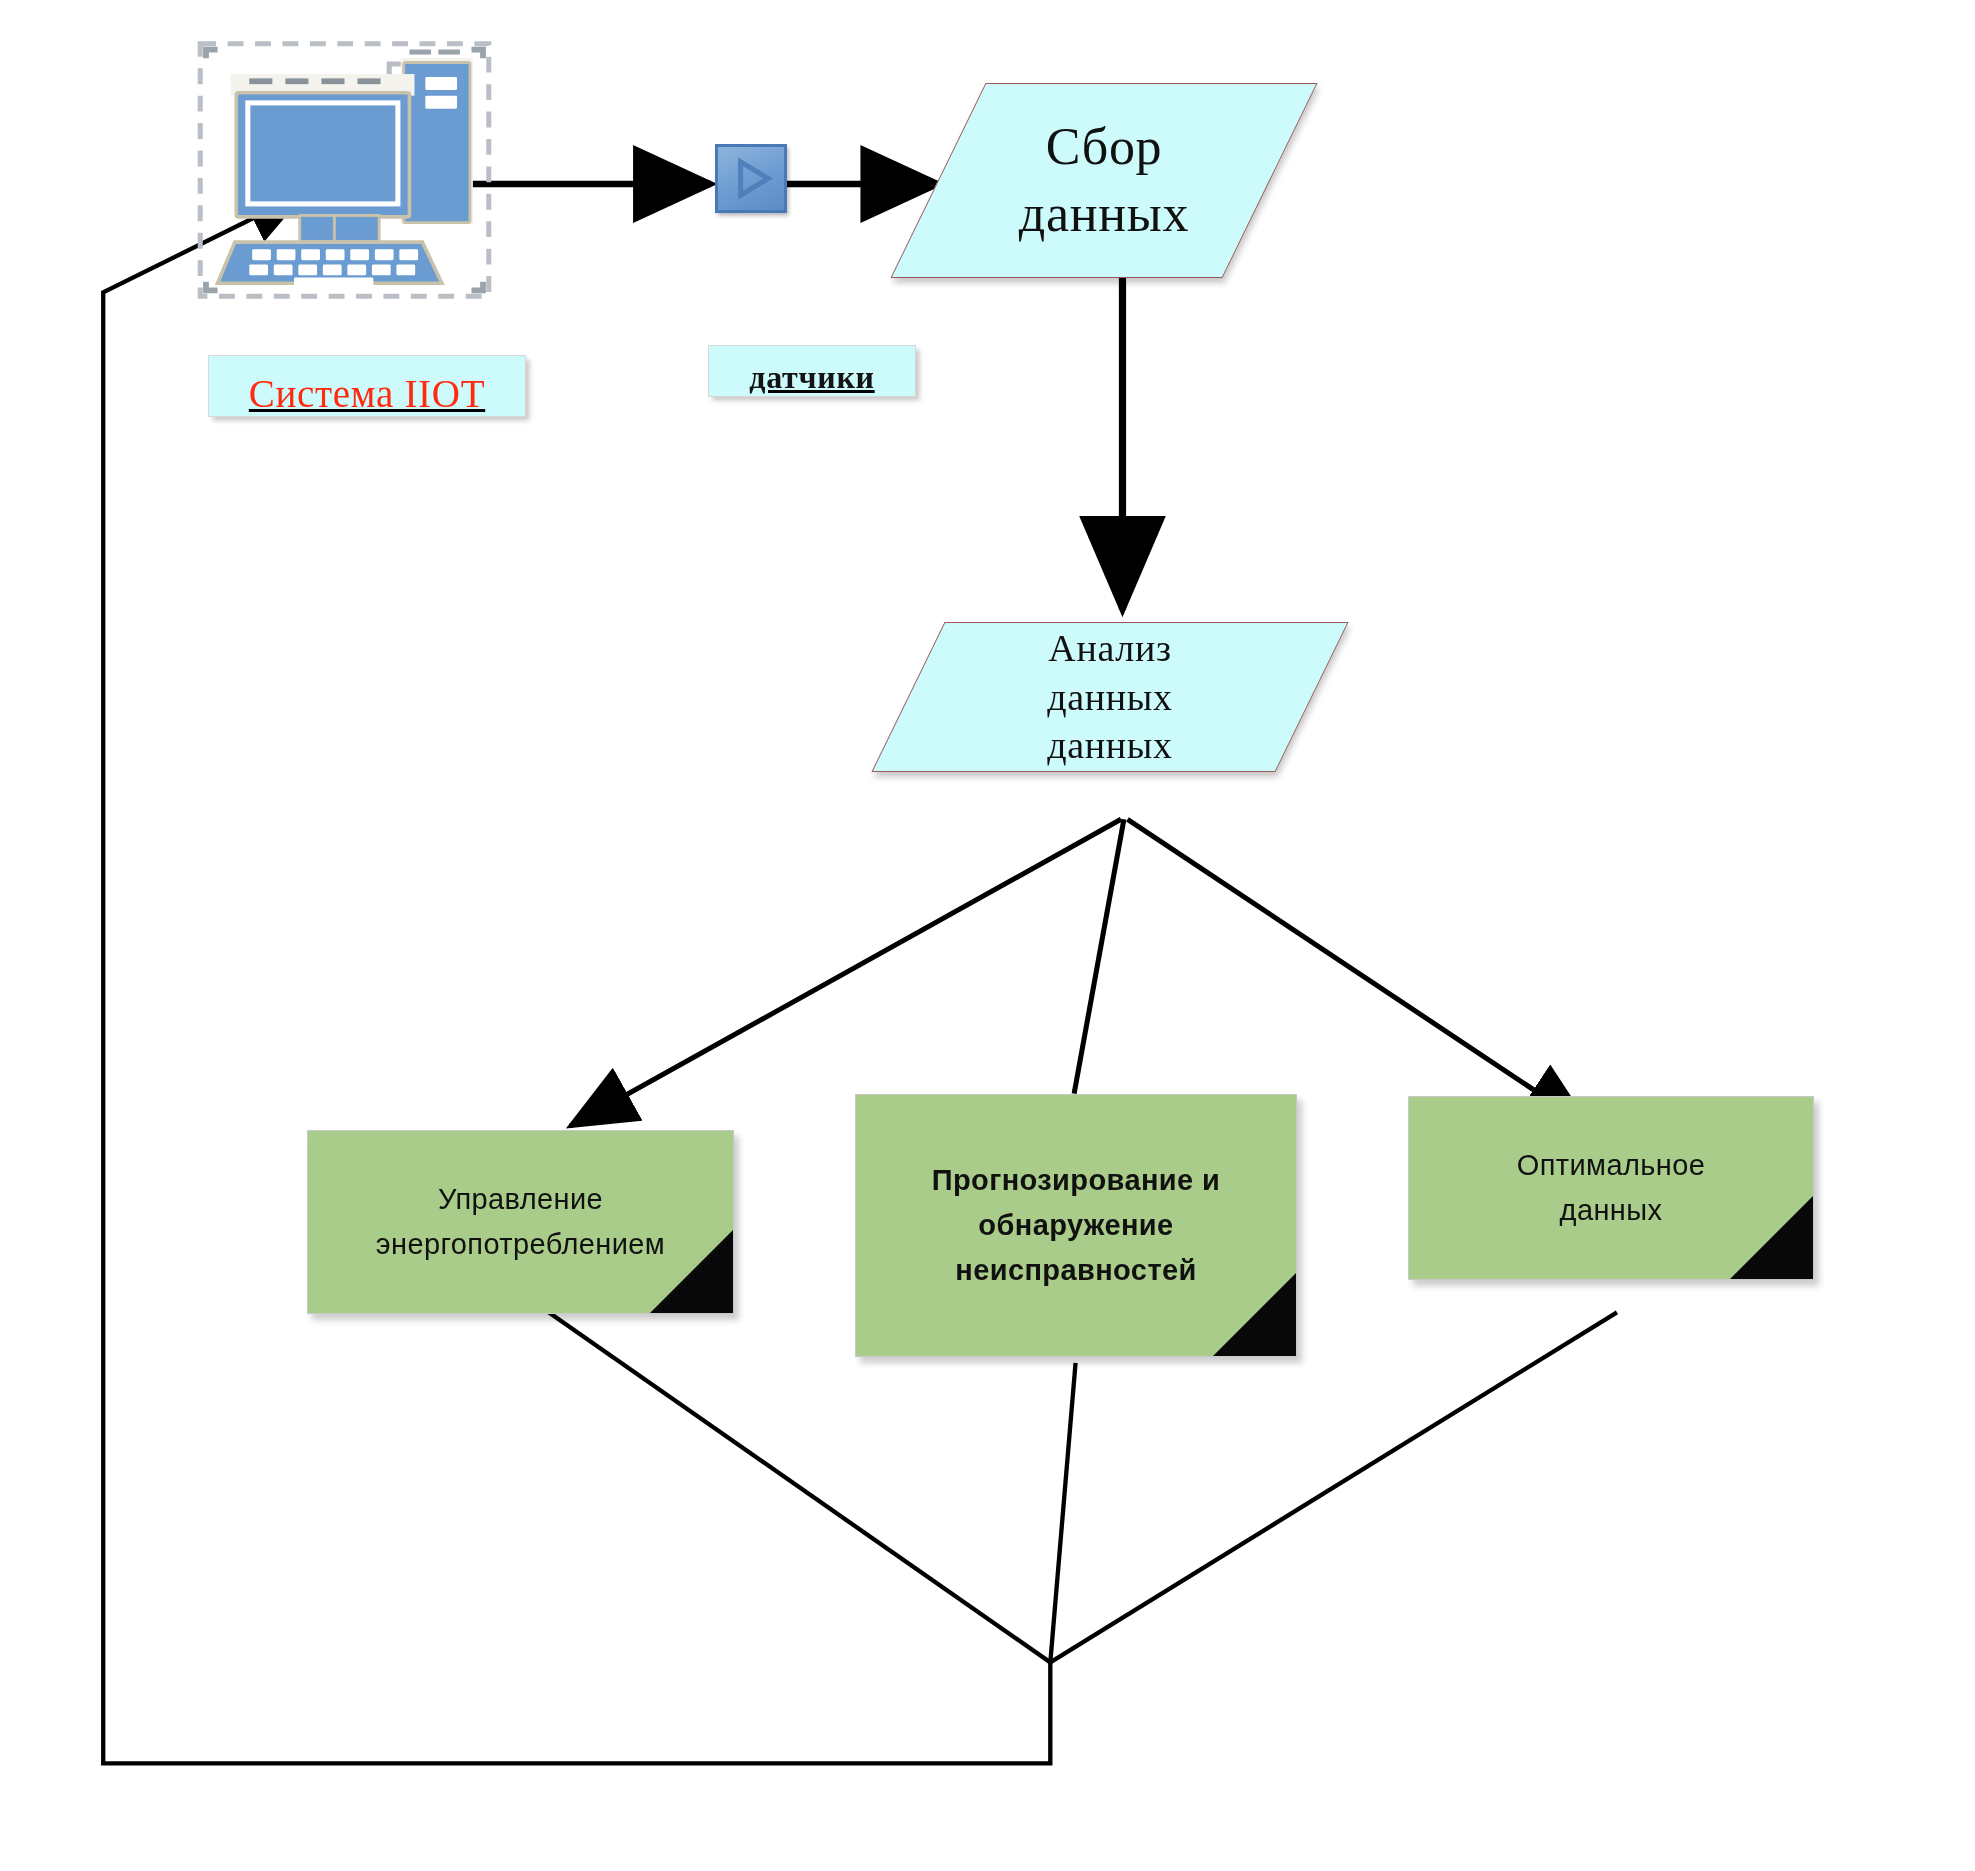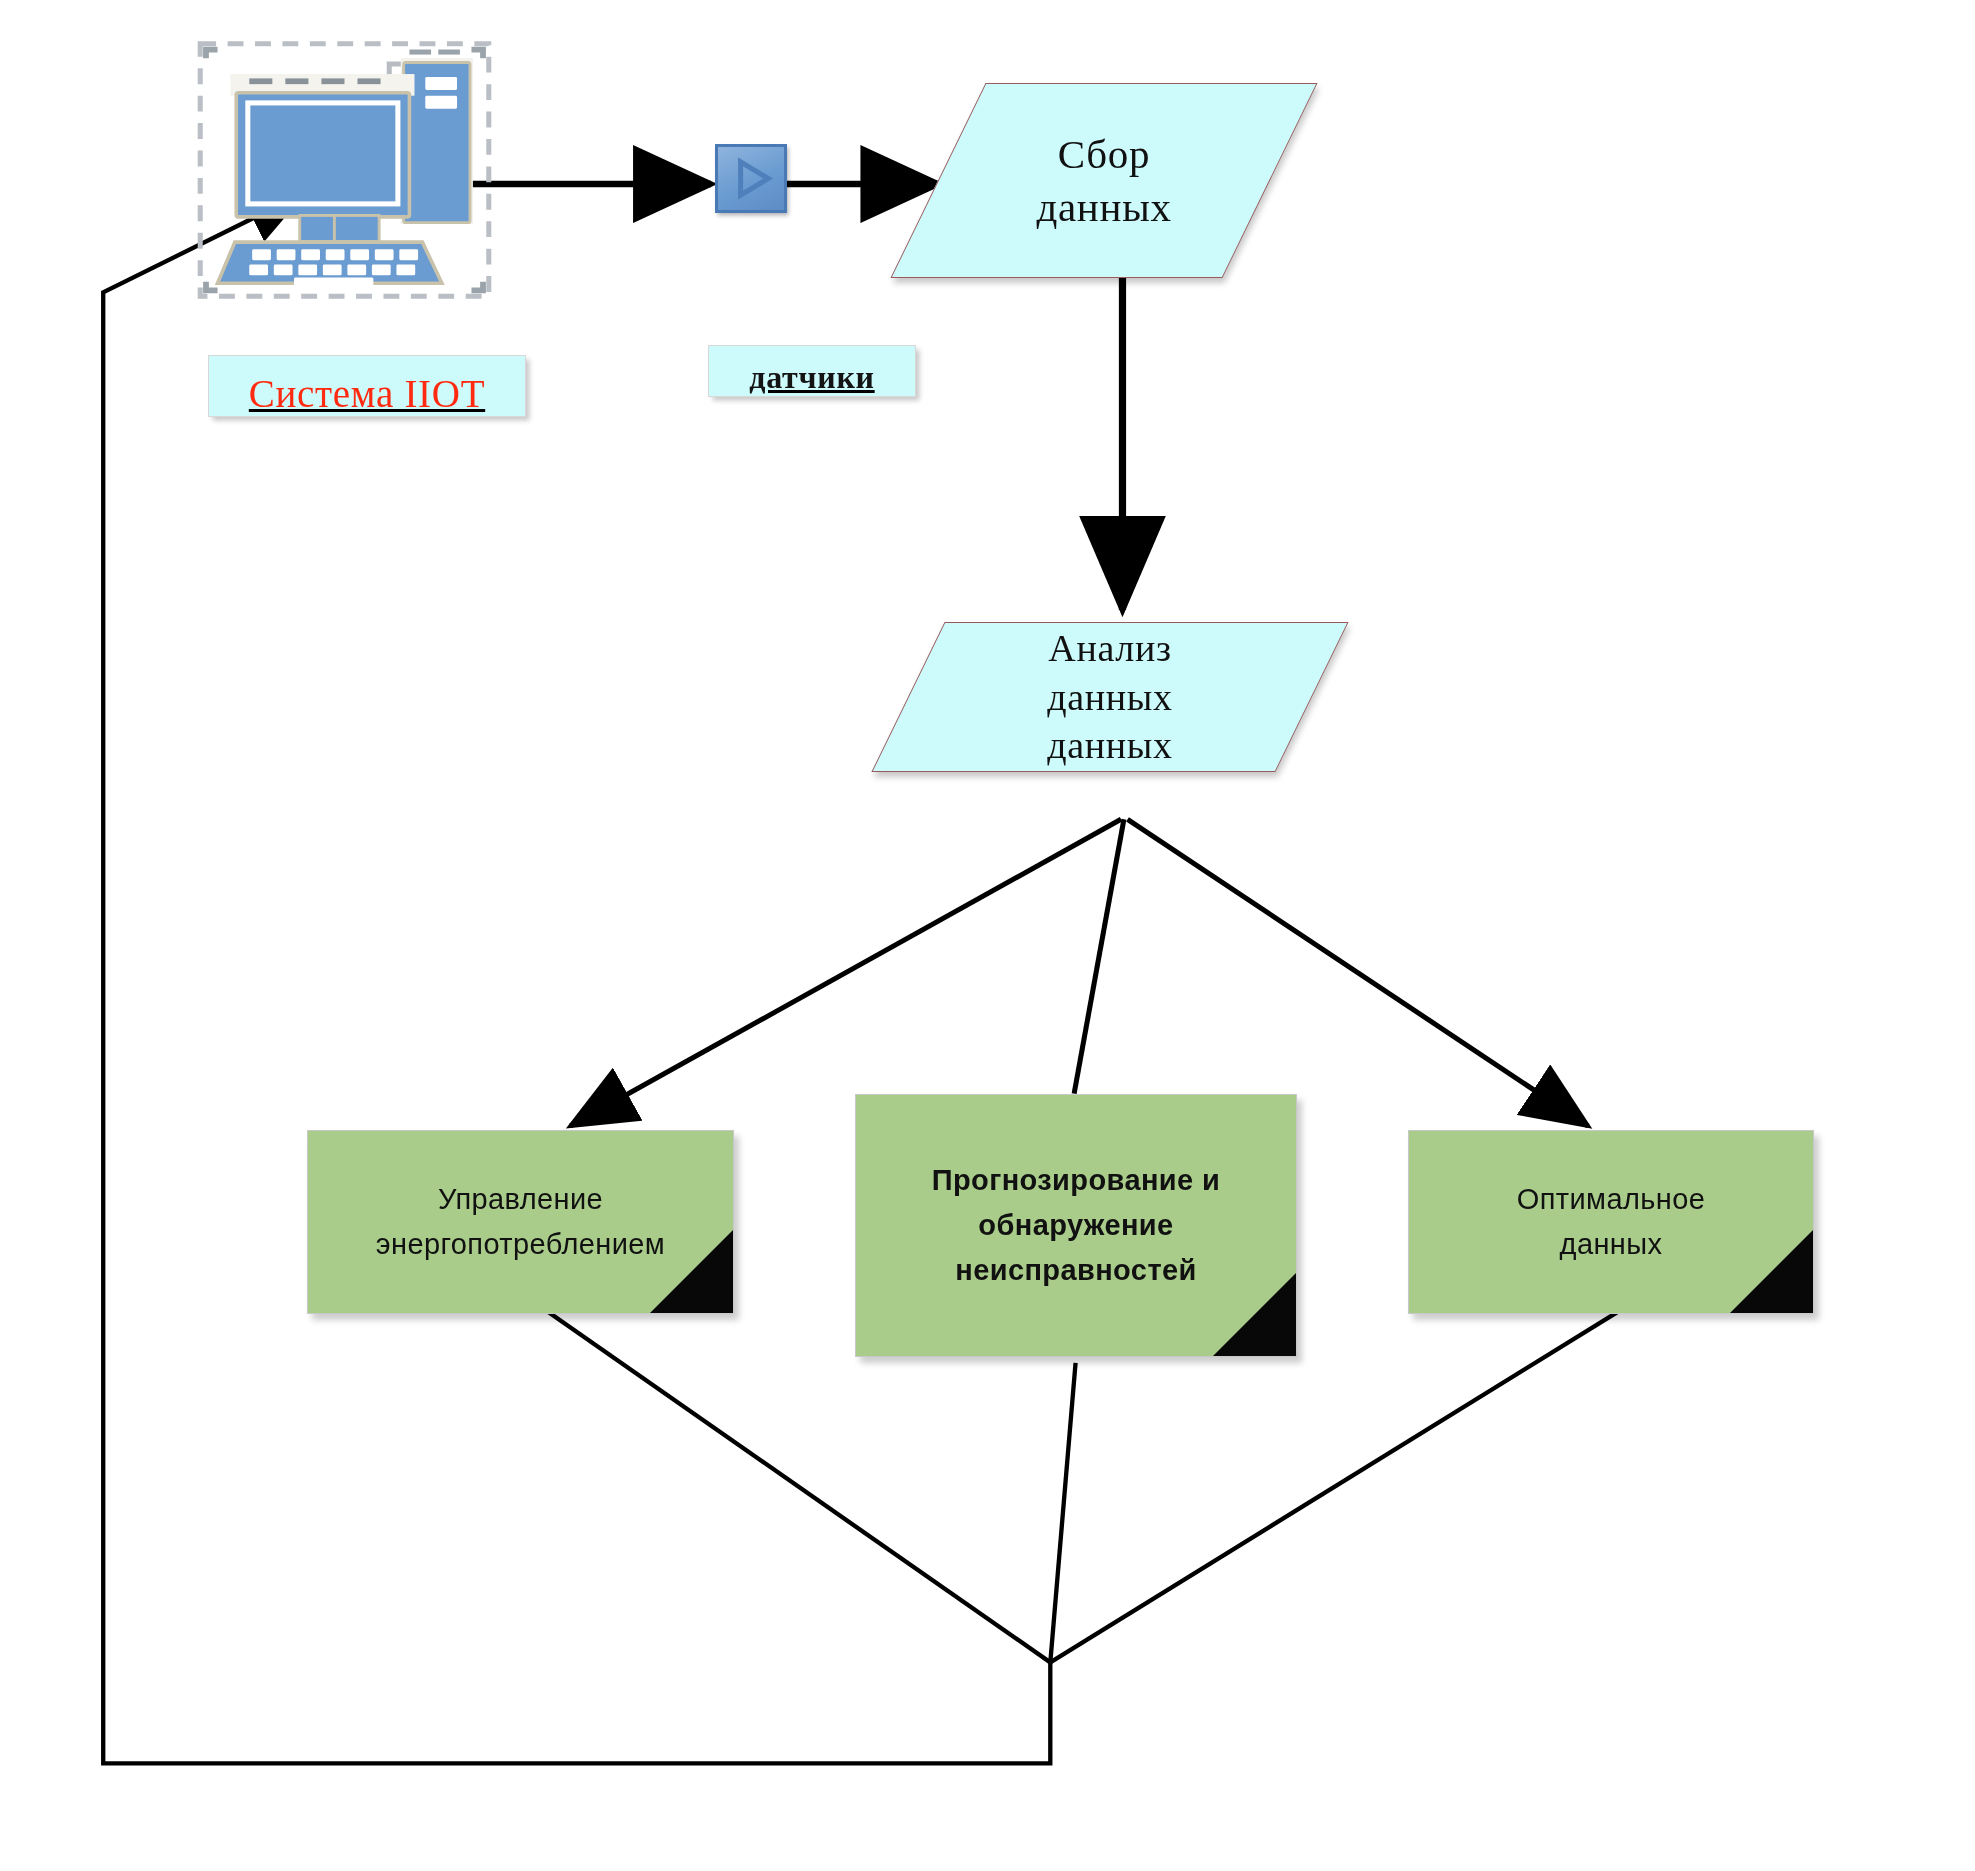--- a/index.html
+++ b/index.html
@@ -163,21 +163,21 @@
       <path d="M16,8 L54,31 L16,54 Z" fill="none" stroke="#4f80bb" stroke-width="7"></path>
     </svg>
   </div>
 
   <div class="node taglbl" id="label-sensors" style="left:708px;top:345px;width:208px;height:52px;">
     <span class="t">датчики</span>
   </div>
 
   <div class="node para" id="node-data-collection" style="left:938px;top:83px;width:332px;height:195px;">
     <div class="skewbg"></div>
-    <div class="lbl" style="font-size:41px;">
+    <div class="lbl" style="font-size:52px;">
       <div>Сбор</div>
       <div>данных</div>
     </div>
   </div>
 
   <div class="node para" id="node-big-data-analysis" style="left:908px;top:622px;width:404px;height:150px;">
     <div class="skewbg"></div>
     <div class="lbl" style="font-size:38px;">
       <div>Анализ</div>
       <div>данных</div>
@@ -195,21 +195,21 @@
 
   <div class="node gbox" id="result-prediction" style="left:855px;top:1094px;width:442px;height:263px;font-weight:bold;">
     <div class="corner"></div>
     <div class="glbl">
       <div>Прогнозирование и</div>
       <div>обнаружение</div>
       <div>неисправностей</div>
     </div>
   </div>
 
-  <div class="node gbox" id="result-optimal" style="left:1408px;top:1130px;width:406px;height:184px;">
+  <div class="node gbox" id="result-optimal" style="left:1408px;top:1096px;width:406px;height:184px;">
     <div class="corner"></div>
     <div class="glbl">
       <div>Оптимальное</div>
       <div>данных</div>
     </div>
   </div>
 
 </div>
 
 

